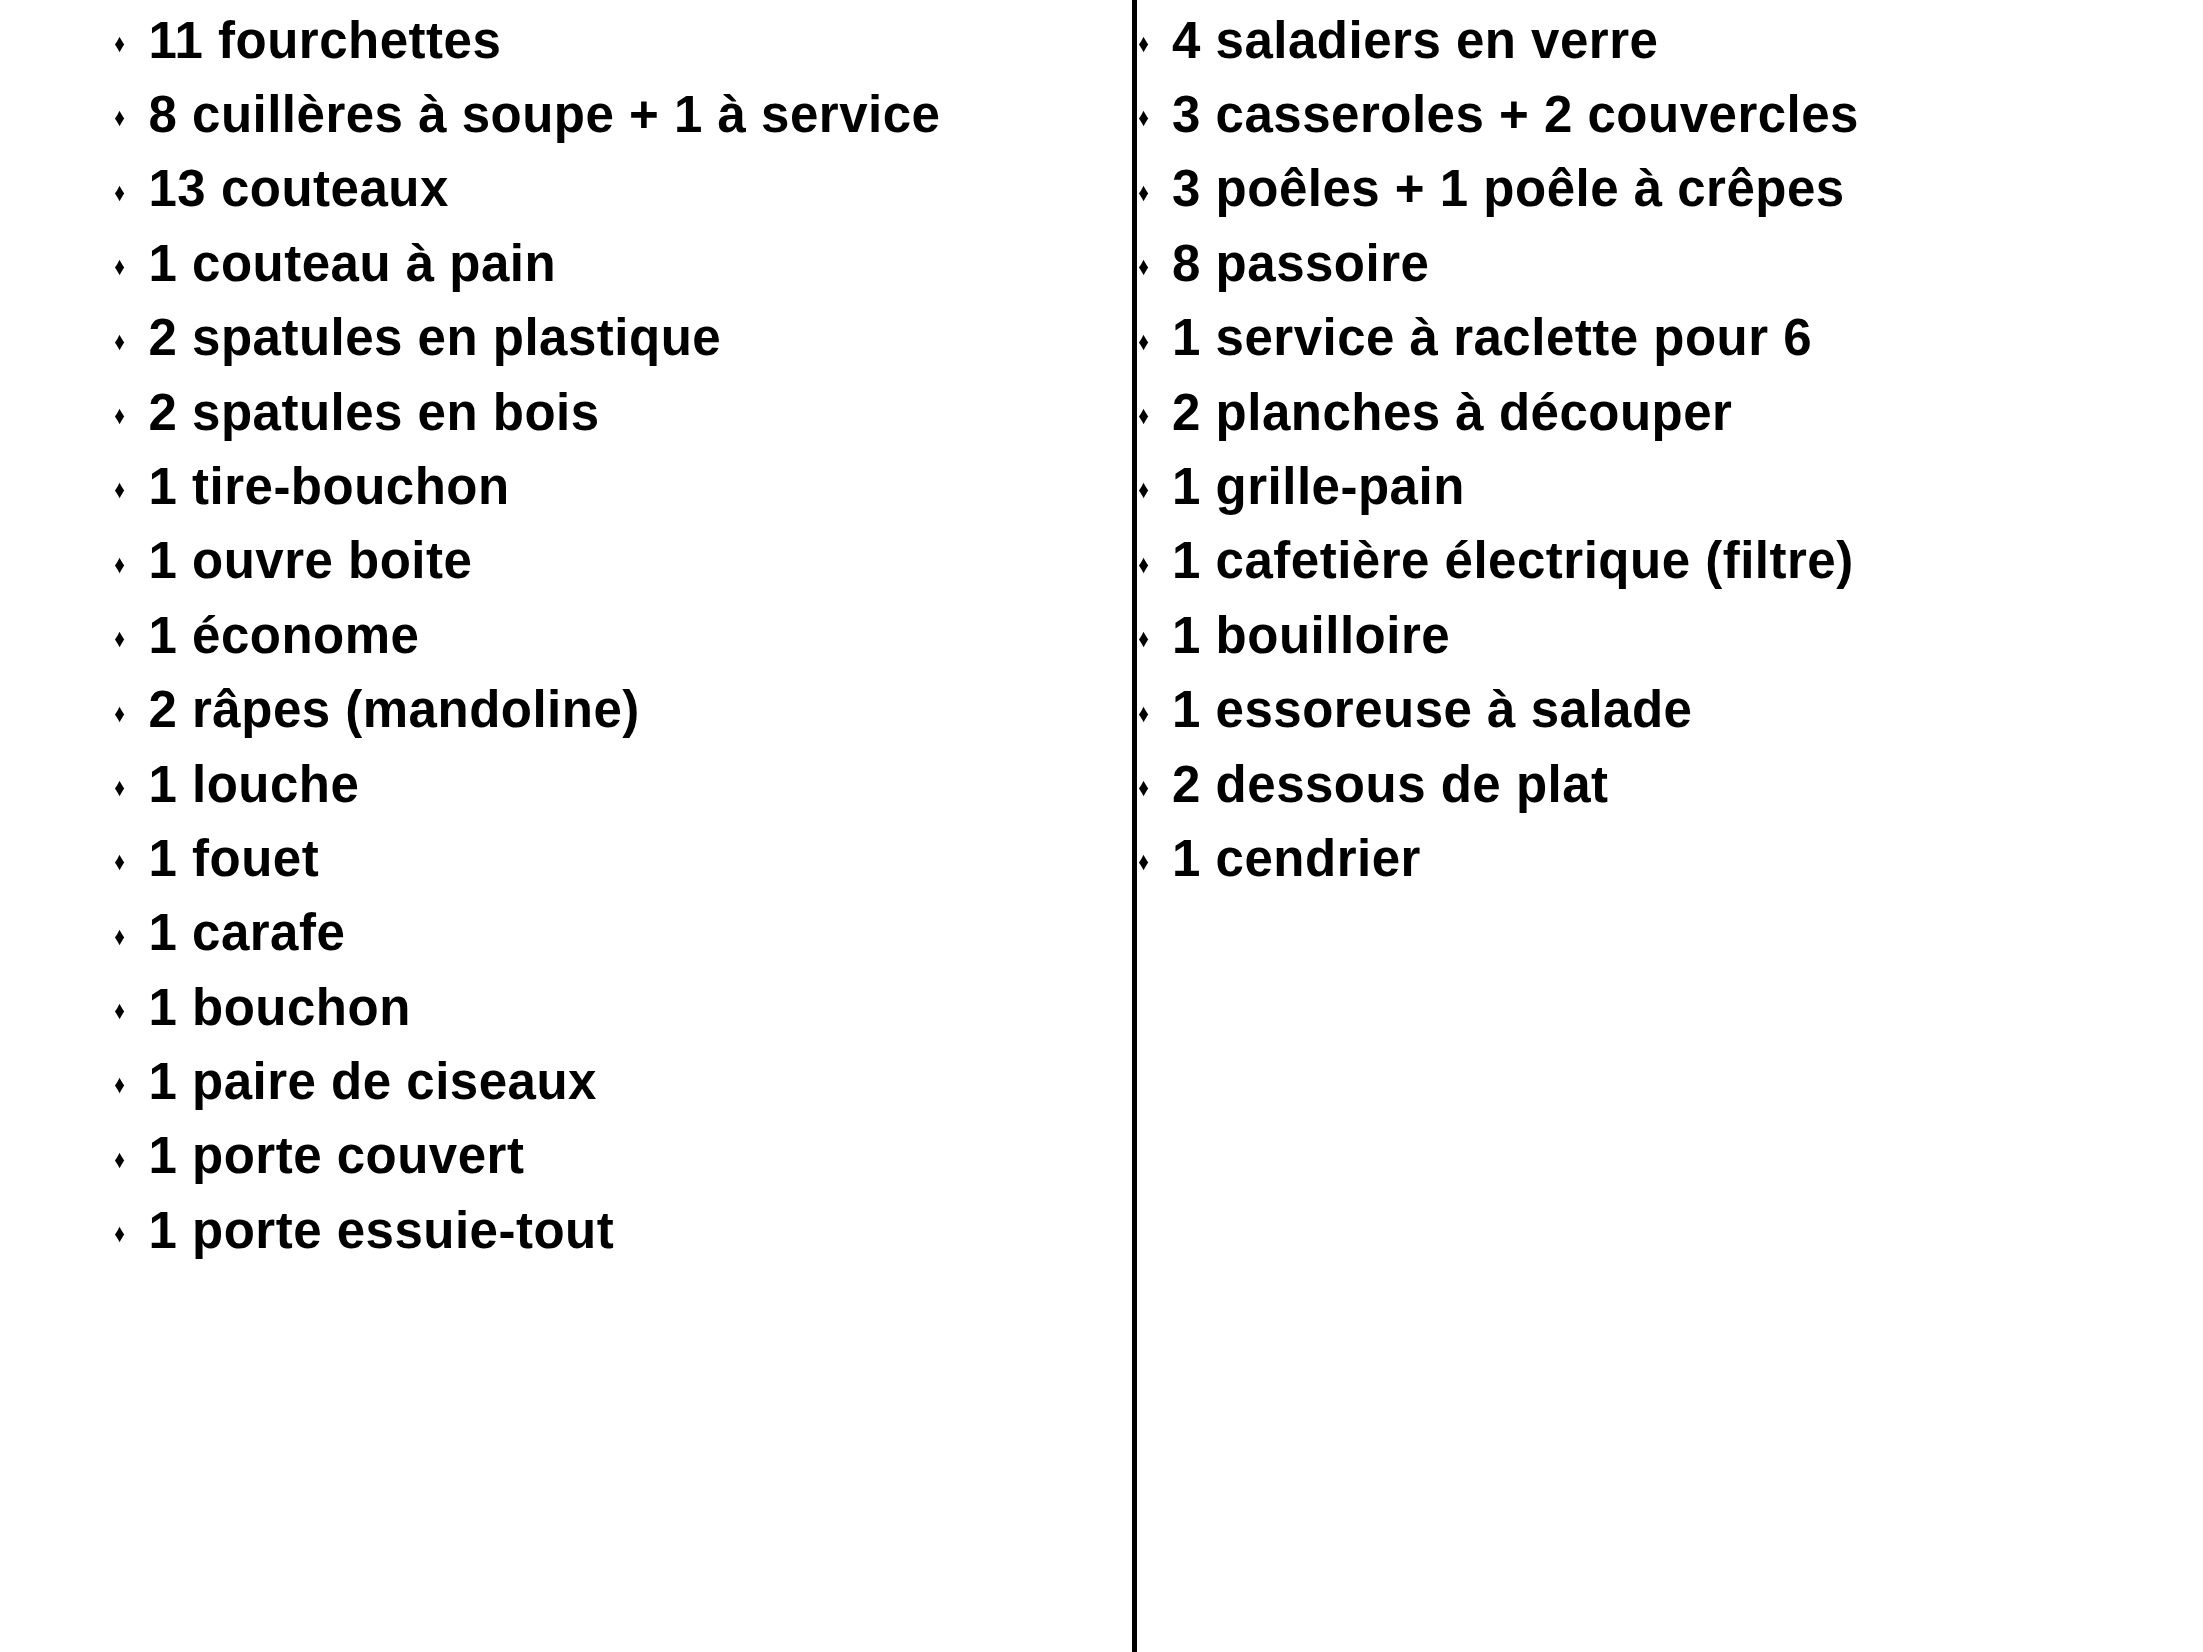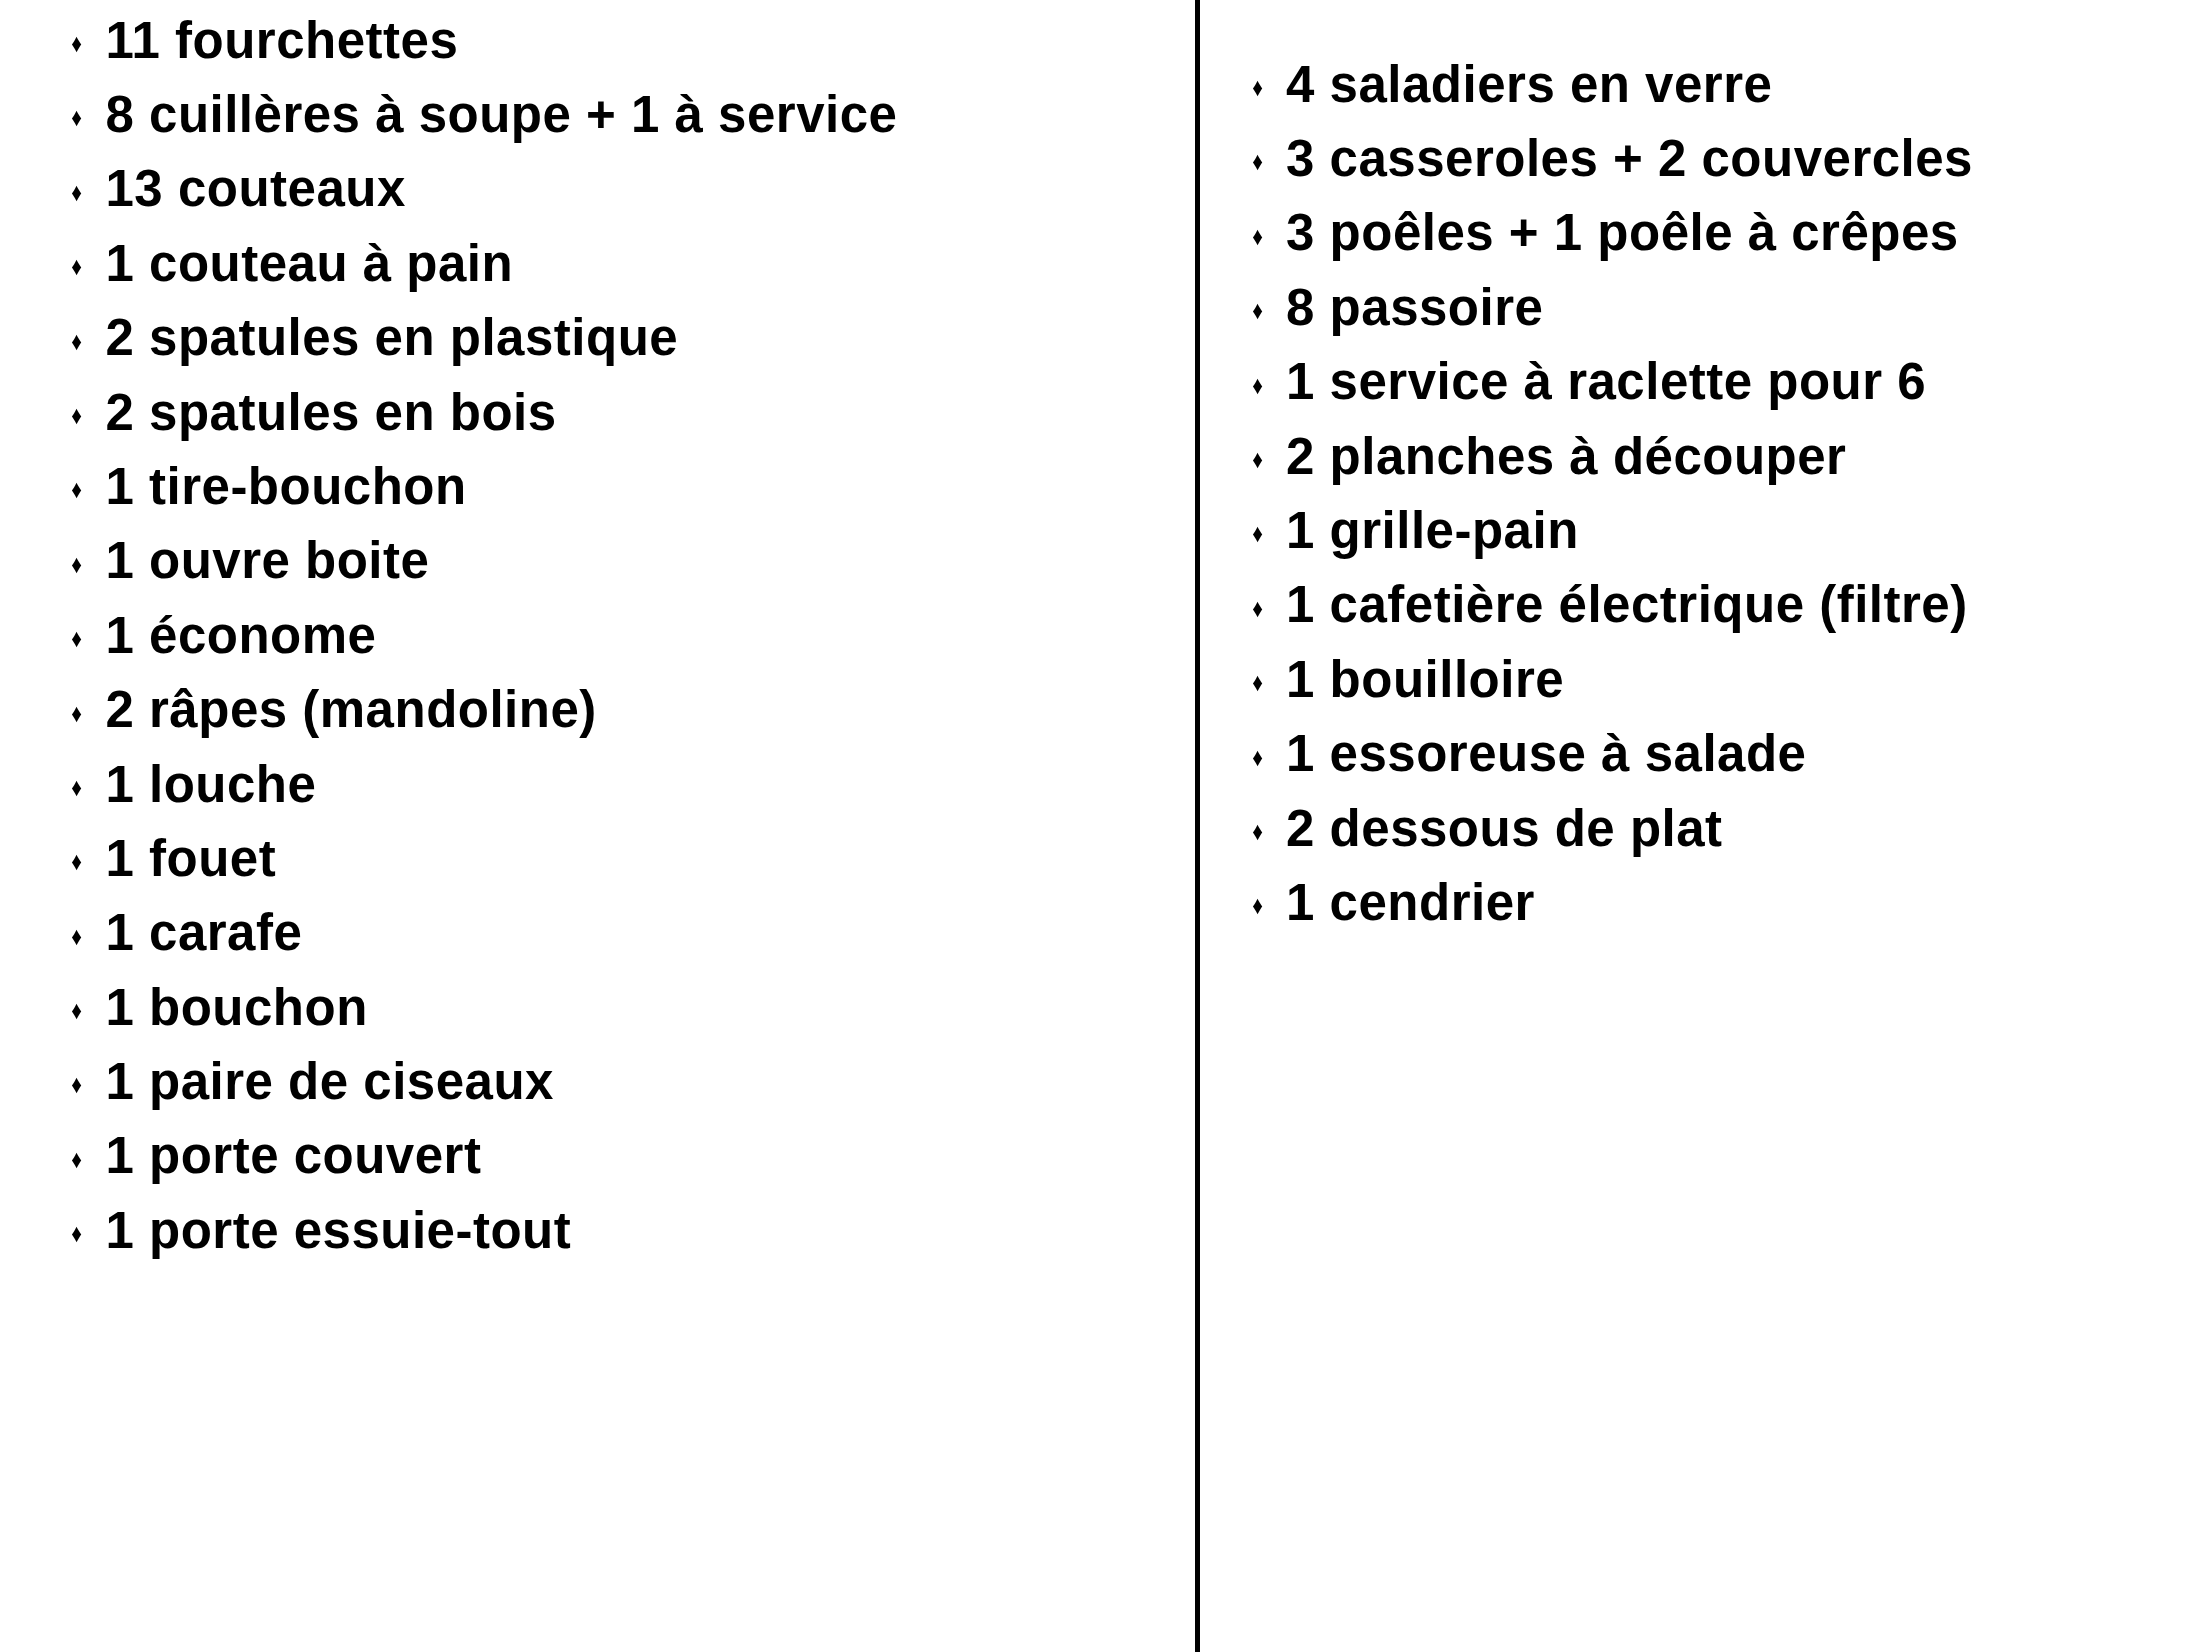--- a/index.html
+++ b/index.html
@@ -18,33 +18,32 @@
   .page {
     display: flex;
     width: 2204px;
     height: 1653px;
   }
   .col {
     box-sizing: border-box;
     padding-top: 4.6px;
   }
   .col-left {
-    width: 1195px;
-    padding-left: 70px;
+    width: 1108px;
+    padding-left: 89px;
+    margin-left: 24px;
   }
   .divider {
     width: 4.6px;
     height: 1653px;
     background: #000000;
     flex: 0 0 auto;
   }
   .col-right {
     flex: 1 1 auto;
-    padding-left: 51px;
-    margin-top: 44px;
   }
   .item {
     font-size: 51px;
     line-height: 71px;
     white-space: nowrap;
     letter-spacing: 0.5px;
   }
   .bullet {
     display: inline-block;
     font-size: 0.5em;

